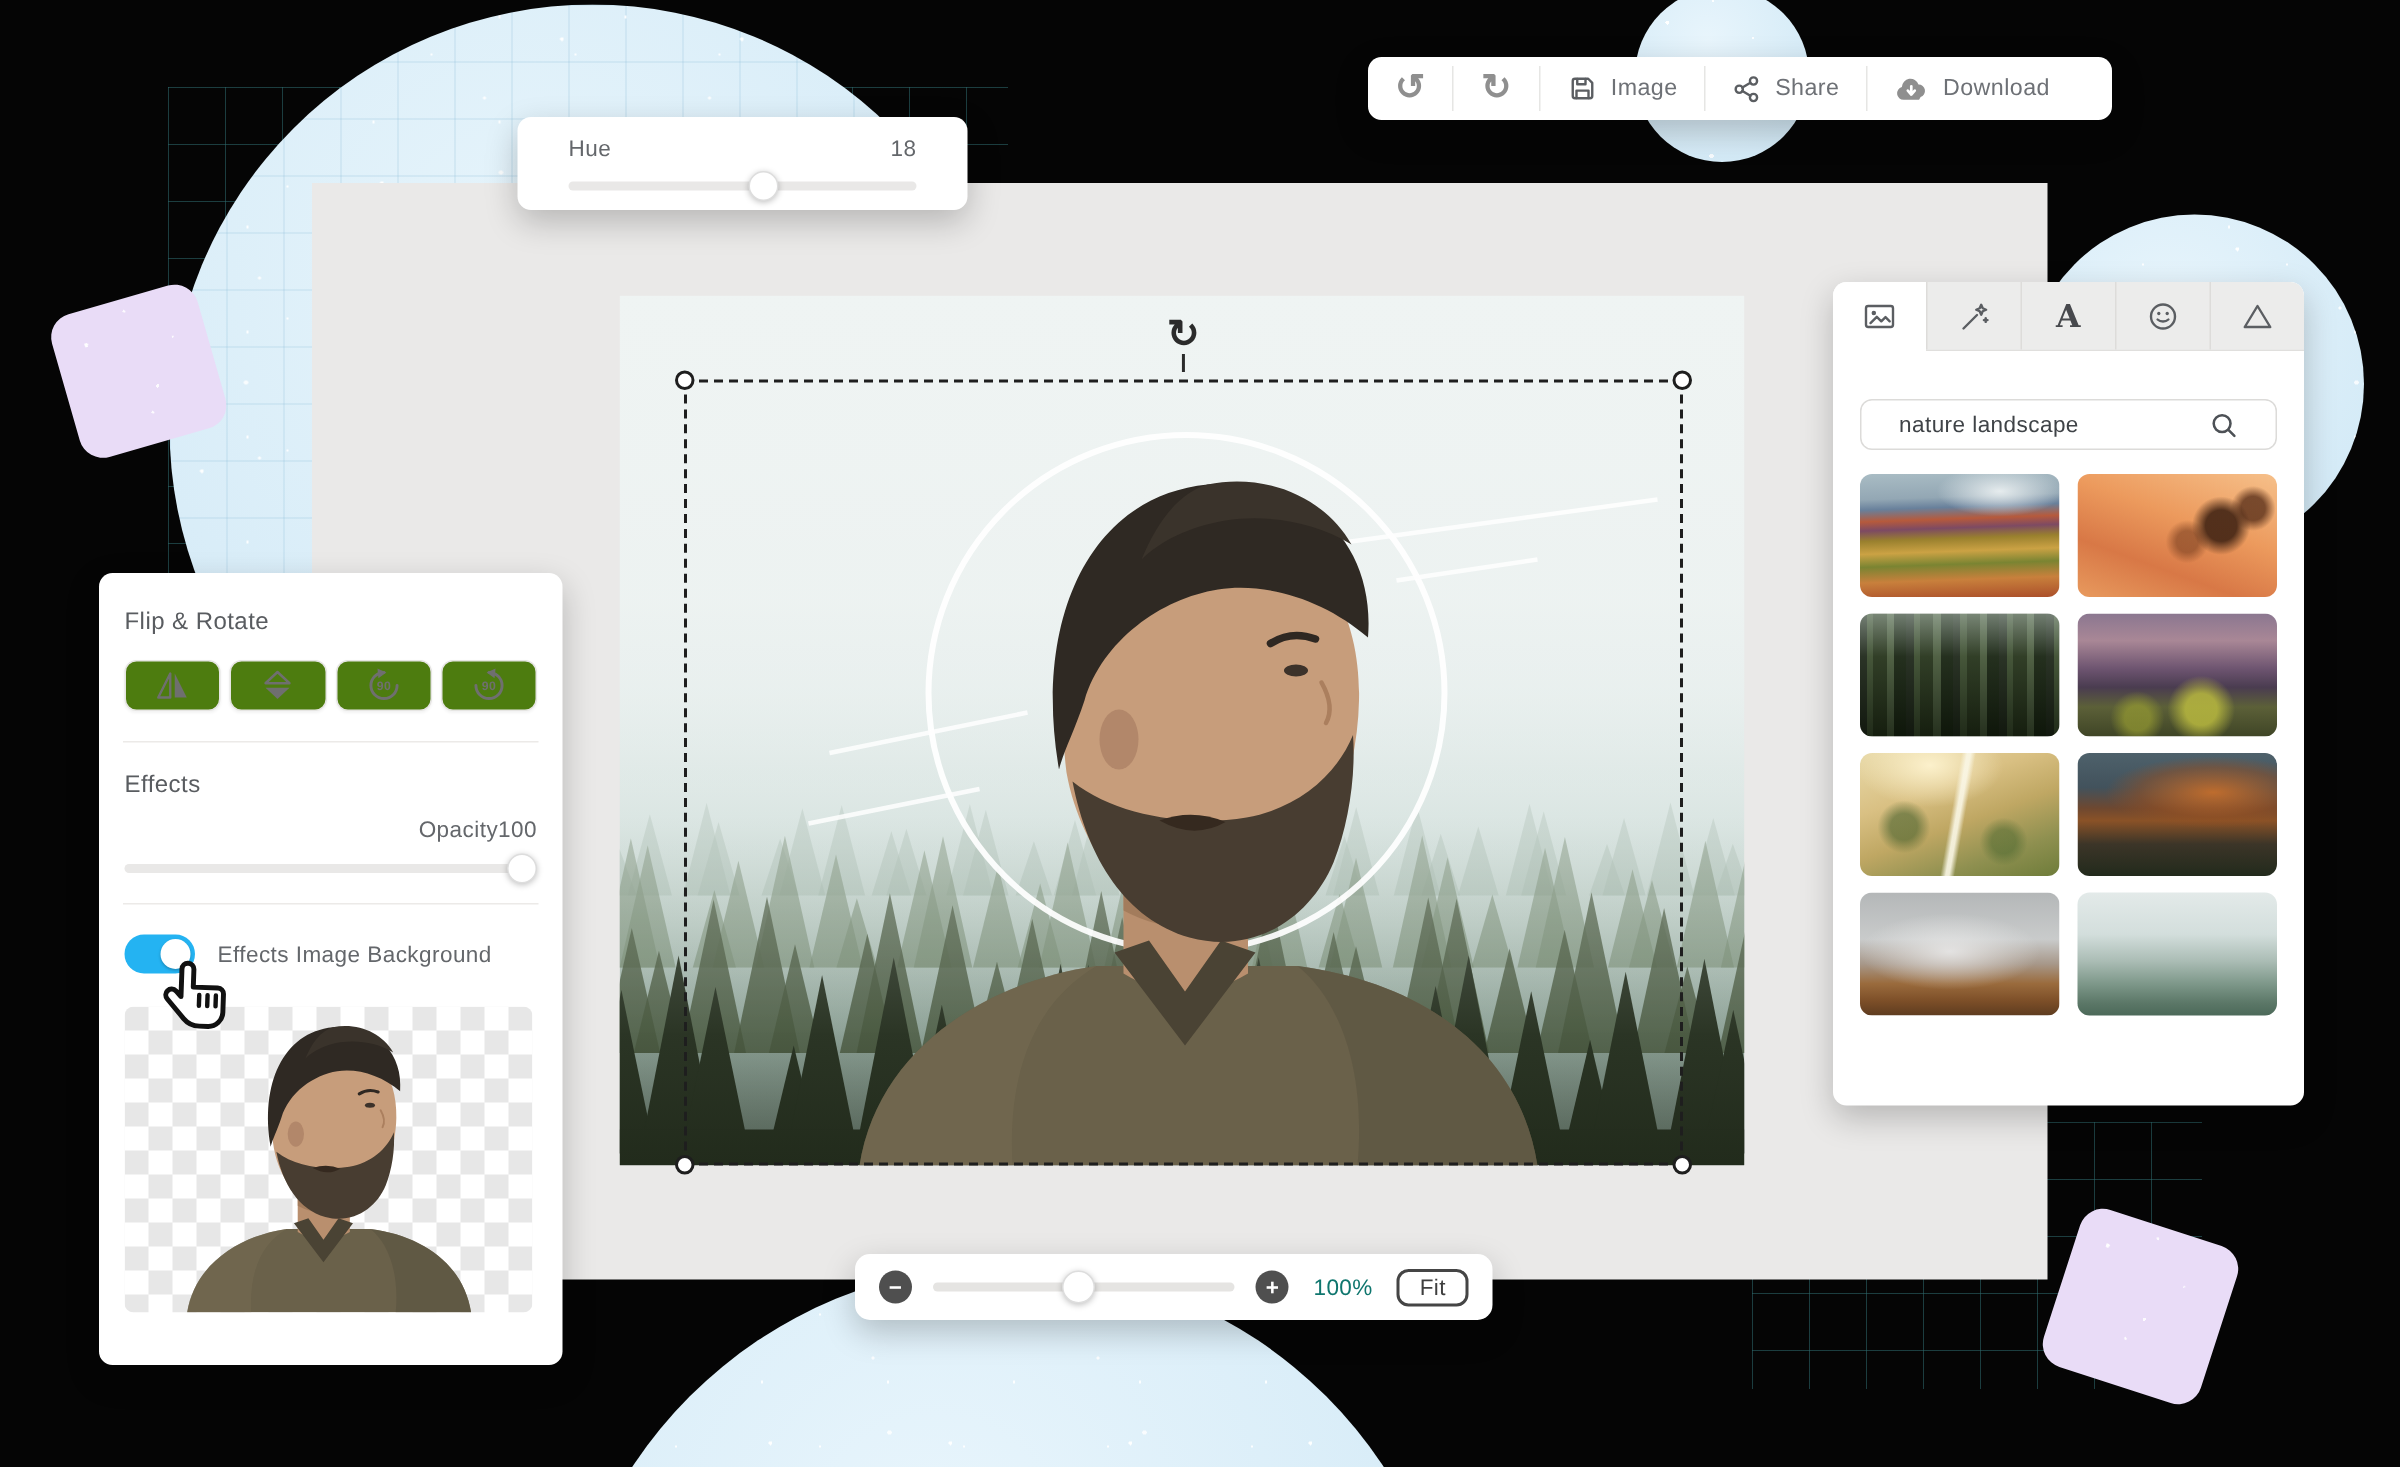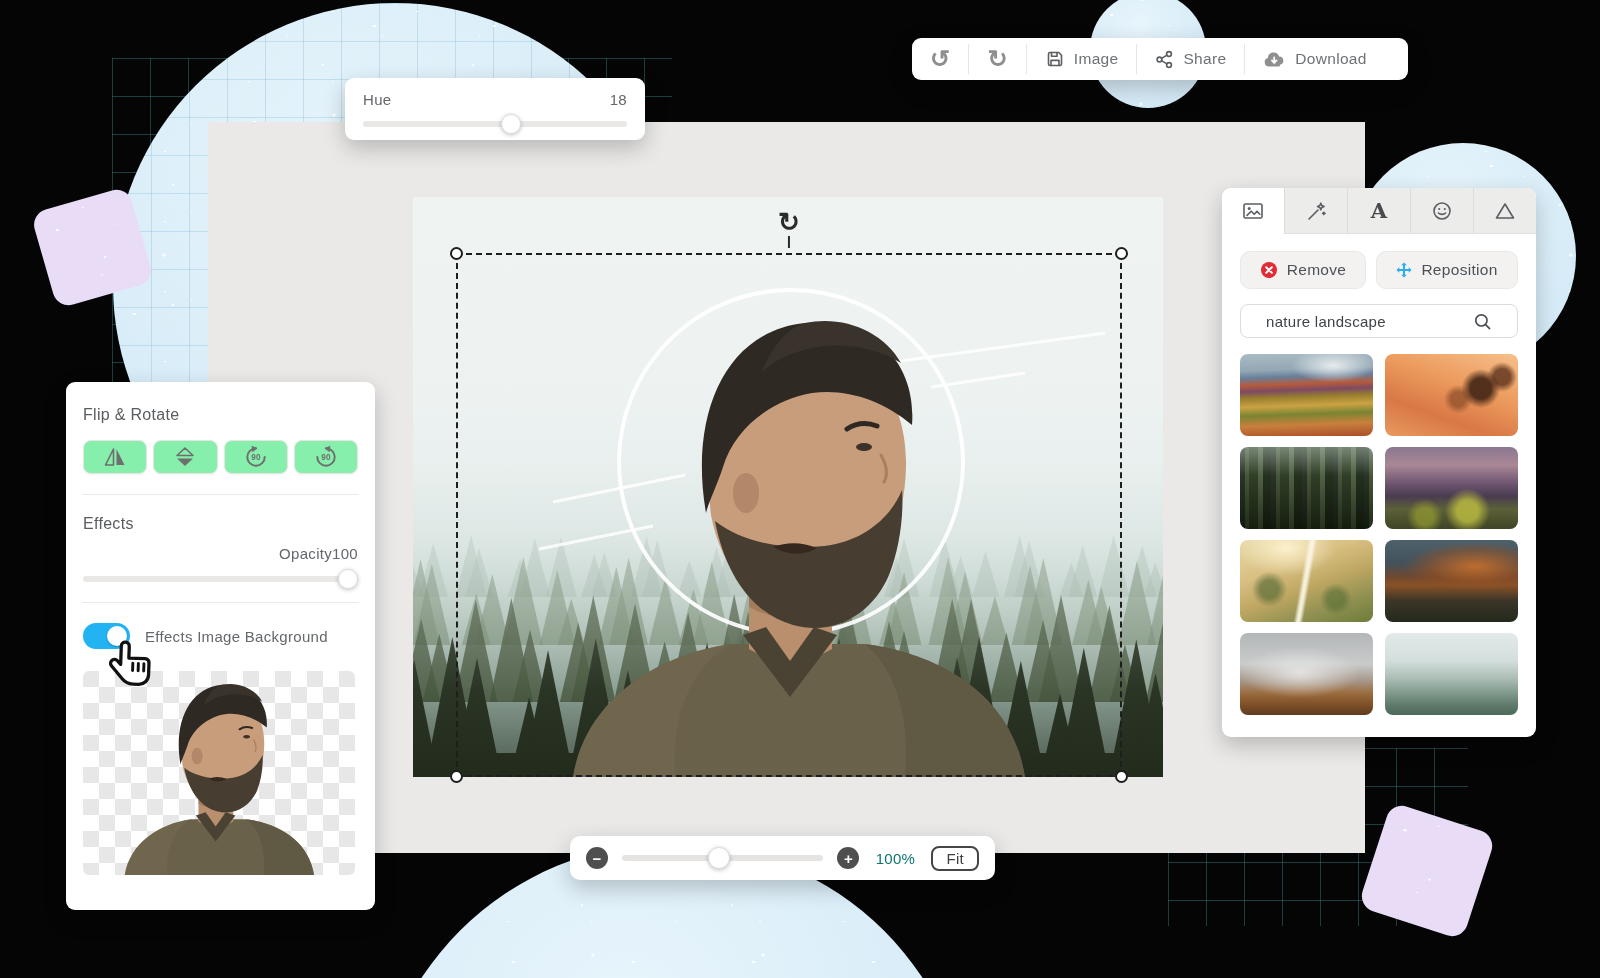--- a/index.html
+++ b/index.html
@@ -49,37 +49,37 @@
   .h-bl { left:-8px; bottom:-8px; } .h-br { right:-8px; bottom:-8px; }
   .rotate-handle { position:absolute; left:50%; top:-46px; transform:translateX(-50%); text-align:center; color:#2b2b2b; }
   .rotate-handle .glyph { font-size:26px; font-weight:bold; line-height:26px; display:block; }
   .rotate-handle .stem { display:block; width:2px; height:12px; background:#2b2b2b; margin:1px auto 0; }
 
   
   .panel { position:absolute; background:#fff; border-radius:9px; box-shadow:0 8px 22px rgba(0,0,0,.22); }
   .lbl { color:#64676b; font-size:15px; }
 
   
-  .hue-panel { left:345px; top:78px; width:300px; height:62px; padding:13px 18px 0; }
+  .hue-panel { left:345px; top:78px; width:300px; height:62px; padding:13px 34px 0; }
   .hue-row { display:flex; justify-content:space-between; align-items:center; }
   .slider-track { position:relative; height:6px; background:#e9e8e7; border-radius:3px; }
   .slider-thumb { position:absolute; top:50%; width:20px; height:20px; background:#fff; border:1px solid #ddd; border-radius:50%; box-shadow:0 1px 4px rgba(0,0,0,.25); transform:translate(-50%,-50%); }
   .hue-panel .slider-track { margin-top:13px; }
 
   
   .toolbar { left:912px; top:38px; width:496px; height:42px; display:flex; align-items:stretch; }
   .tb-item { display:flex; align-items:center; gap:9px; padding:0 18px; color:#6e7176; font-size:15.5px; }
   .tb-item .uglyph { font-size:24px; font-weight:bold; color:#8f8f8f; line-height:1; }
   .tb-sep { width:1px; background:#e6e6e4; margin:6px 0; }
 
   
   .left-panel { left:66px; top:382px; width:309px; height:528px; padding:24px 17px 16px; }
   .lp-title { color:#595c60; font-size:16px; }
   .flip-row { display:flex; gap:6px; margin-top:16px; }
-  .icon-btn { width:77px; height:34px; background:#86efac; border:1px solid #e6e5e3; border-radius:8px; display:flex; align-items:center; justify-content:center; box-shadow:0 1px 2px rgba(0,0,0,.05); }
+  .icon-btn { width:77px; height:34px; background:#4d7c0f; border:1px solid #e6e5e3; border-radius:8px; display:flex; align-items:center; justify-content:center; box-shadow:0 1px 2px rgba(0,0,0,.05); }
   .divider { height:1px; background:#eceae8; margin:20px -1px; }
   .op-row { display:flex; justify-content:flex-end; margin-top:12px; }
   .lp .slider-track { margin-top:14px; }
   .toggle-row { display:flex; align-items:center; gap:15px; margin-top:2px; }
   .toggle { position:relative; width:47px; height:26px; border-radius:13px; background:#24b3f2; }
   .toggle .knob { position:absolute; top:3px; left:24px; width:20px; height:20px; border-radius:50%; background:#fff; box-shadow:0 1px 2px rgba(0,0,0,.25); }
   .preview { position:relative; margin-top:22px; width:272px; height:204px; border-radius:6px; overflow:hidden;
       background:conic-gradient(#ffffff 0 90deg, #e7e7e7 90deg 180deg, #ffffff 180deg 270deg, #e7e7e7 270deg) 0 0 / 32px 32px; }
   .preview svg { position:absolute; left:50%; top:8px; transform:translateX(-50%); width:230px; height:196px; }
   .hand-cursor { position:absolute; left:103px; top:638px; width:52px; height:52px; transform:rotate(2deg); z-index:60; }
@@ -465,35 +465,20 @@
           <path class="st" d="M7.4 13 a4.6 3.6 0 0 0 7.2 0"></path>
         </svg>
       </div>
       <div class="tab">
         <svg width="22" height="22" viewBox="0 0 22 22">
           <polygon class="st" points="11,4 19.5,18 2.5,18"></polygon>
         </svg>
       </div>
     </div>
     <div class="rp-body">
-      <div class="chip-row">
-        <div class="chip remove">
-          <svg width="18" height="18" viewBox="0 0 18 18">
-            <circle cx="9" cy="9" r="8" fill="#e12b35"></circle>
-            <path d="M6.2 6.2 L11.8 11.8 M11.8 6.2 L6.2 11.8" stroke="#ffffff" stroke-width="2" stroke-linecap="round"></path>
-          </svg>
-          <span>Remove</span>
-        </div>
-        <div class="chip reposition">
-          <svg width="16" height="16" viewBox="0 0 16 16">
-            <path fill="#29aef0" d="M8 0.5 L10.8 3.3 H9 V6.9 H12.7 V5.2 L15.5 8 L12.7 10.8 V9.1 H9 V12.7 H10.8 L8 15.5 L5.2 12.7 H7 V9.1 H3.3 V10.8 L0.5 8 L3.3 5.2 V6.9 H7 V3.3 H5.2 Z"></path>
-          </svg>
-          <span>Reposition</span>
-        </div>
-      </div>
       <div class="search-box">
         <input type="text" value="nature landscape" style="">
         <svg width="19" height="19" viewBox="0 0 19 19">
           <circle cx="8.4" cy="8.4" r="5.6" fill="none" stroke="#4d5156" stroke-width="1.7"></circle>
           <line x1="12.6" y1="12.6" x2="16.6" y2="16.6" stroke="#4d5156" stroke-width="1.7" stroke-linecap="round"></line>
         </svg>
       </div>
       <div class="thumb-grid">
         <div class="thumb t1"></div>
         <div class="thumb t2"></div>

